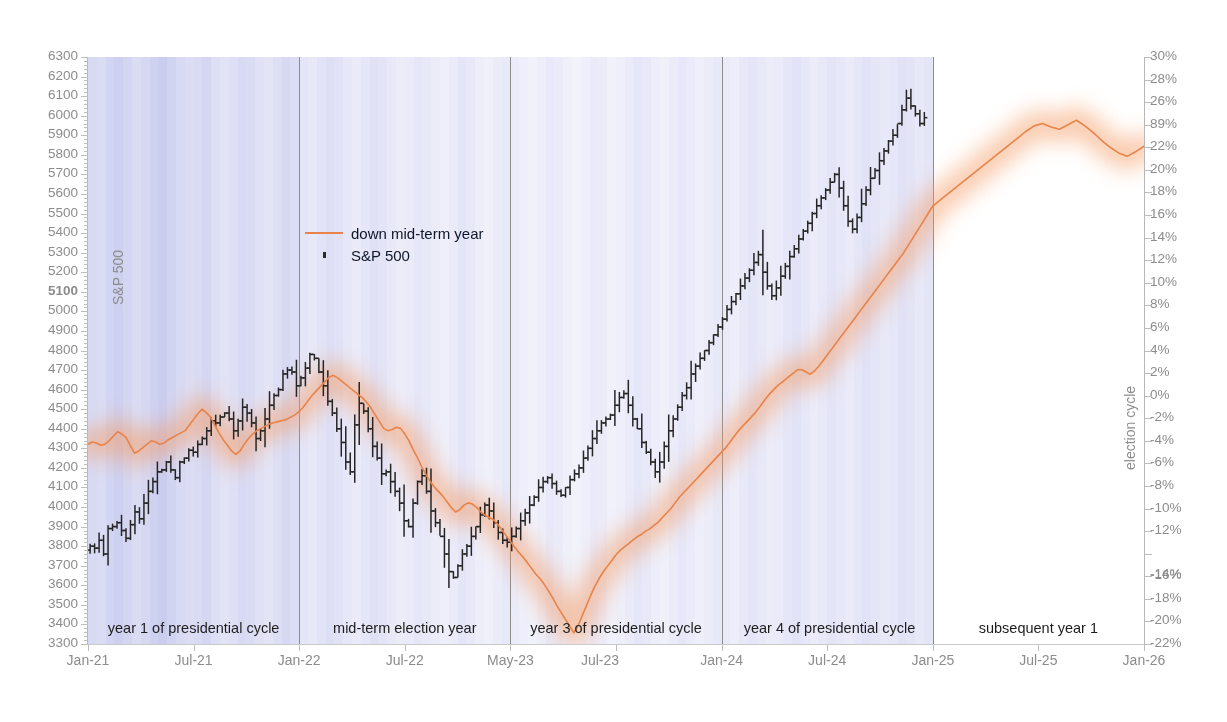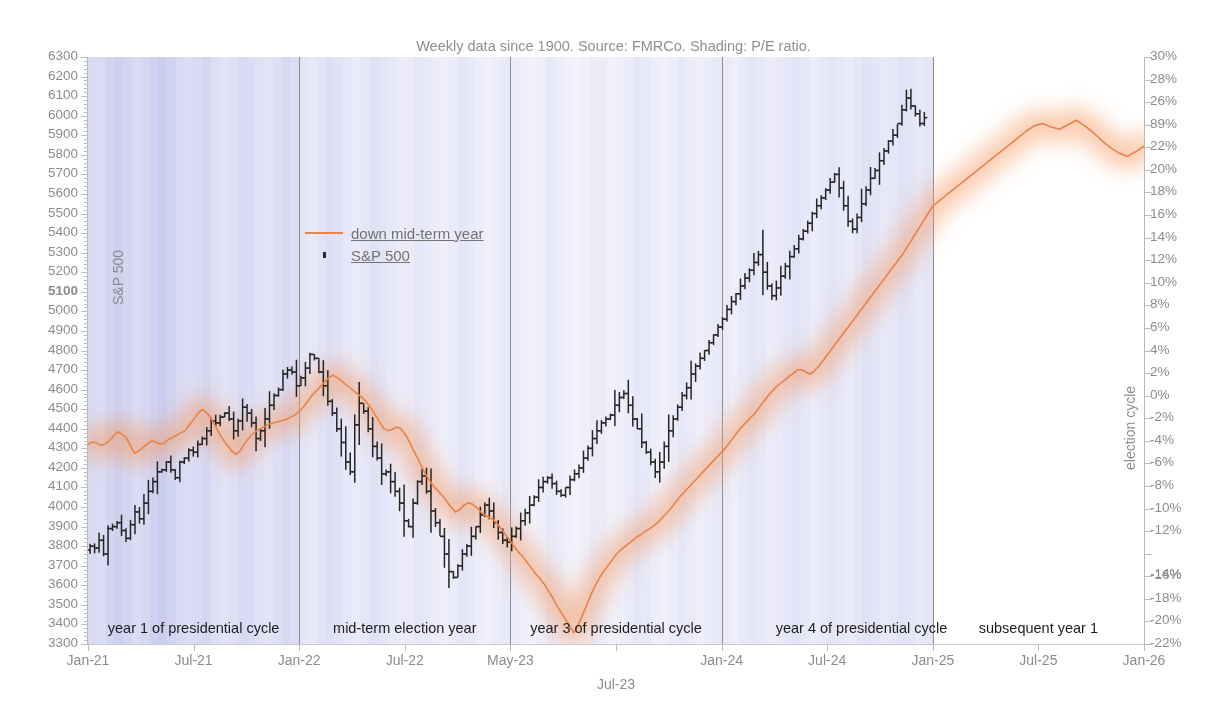--- a/index.html
+++ b/index.html
@@ -63,21 +63,21 @@
   }
   .xtick{position:absolute;top:645px;width:1px;height:6px;background:#bdbdbd;}
 
   
   .vtitle{
     position:absolute;font-size:14px;color:#8c8c8c;
     transform:rotate(-90deg);transform-origin:left top;white-space:nowrap;
   }
 
   
-  .legend{position:absolute;left:305px;top:222px;font-size:15px;color:#737373;text-decoration:underline;}
+  .legend{position:absolute;left:305px;top:222px;font-size:15px;color:#0f172a;}
   .legend-row{display:flex;align-items:center;height:22px;}
   .legend-swatch-line{width:38px;height:0;border-top:2px solid #E8834A;margin-right:8px;}
   .legend-swatch-dot{width:38px;display:flex;justify-content:center;margin-right:8px;}
   .legend-swatch-dot span{display:block;width:3px;height:6px;background:#2b2b2b;}
 
   
   .band-label{
     position:absolute;top:620px;font-size:14.5px;color:#1d1d1d;
     text-align:center;
   }
@@ -100,21 +100,20 @@
     letter-spacing:3.2px;font-weight:bold;font-family:"Liberation Sans", sans-serif;
   }
 
   svg{display:block;}
 </style>
 </head>
 <body>
 
 <div id="root">
 
-  <div class="subtitle">Weekly data since 1900. Source: FMRCo. Shading: P/E ratio.</div>
 
   <div class="plot-border-top"></div>
   <div class="rail-left"></div>
   <div class="rail-right"></div>
 
   <div class="plot">
     <div id="shading">
         <i style="left: 0px; width: 9.4px; background: rgb(216, 218, 243);"></i>
         <i style="left: 8.8px; width: 9.4px; background: rgb(218, 220, 244);"></i>
         <i style="left: 17.6px; width: 9.4px; background: rgb(210, 213, 241);"></i>
@@ -1414,38 +1413,38 @@
       <div class="xlab" style="left: 43px;">Jan-21</div>
       <div class="xtick" style="left: 88px;"></div>
       <div class="xlab" style="left: 148.6px;">Jul-21</div>
       <div class="xtick" style="left: 193.6px;"></div>
       <div class="xlab" style="left: 254.2px;">Jan-22</div>
       <div class="xtick" style="left: 299.2px;"></div>
       <div class="xlab" style="left: 359.8px;">Jul-22</div>
       <div class="xtick" style="left: 404.8px;"></div>
       <div class="xlab" style="left: 465.4px;">May-23</div>
       <div class="xtick" style="left: 510.4px;"></div>
-      <div class="xlab" style="left: 571px; margin-top: 24px;">Jul-23</div>
+      <div class="xlab" style="left: 555px;">Jul-23</div>
       <div class="xtick" style="left: 616px;"></div>
       <div class="xlab" style="left: 676.6px;">Jan-24</div>
       <div class="xtick" style="left: 721.6px;"></div>
       <div class="xlab" style="left: 782.2px;">Jul-24</div>
       <div class="xtick" style="left: 827.2px;"></div>
       <div class="xlab" style="left: 887.8px;">Jan-25</div>
       <div class="xtick" style="left: 932.8px;"></div>
       <div class="xlab" style="left: 993.4px;">Jul-25</div>
       <div class="xtick" style="left: 1038.4px;"></div>
       <div class="xlab" style="left: 1099px;">Jan-26</div>
       <div class="xtick" style="left: 1144px;"></div>
     </div>
   <div id="bandlabels">
       <div class="band-label" style="left: 88px; width: 211.2px;">year 1 of presidential cycle</div>
       <div class="band-label" style="left: 299.2px; width: 211.2px;">mid-term election year</div>
       <div class="band-label" style="left: 510.4px; width: 211.2px;">year 3 of presidential cycle</div>
-      <div class="band-label" style="left: 743px; width: 237px;">year 4 of presidential cycle</div>
+      <div class="band-label" style="left: 711px; width: 237px;">year 4 of presidential cycle</div>
       <div class="band-label" style="left: 932.8px; width: 211.2px;">subsequent year 1</div>
     </div>
 
   <div class="vtitle" style="left:110px;top:305px;">S&amp;P 500</div>
   <div class="vtitle" style="left:1122px;top:470px;">election cycle</div>
 
   <div class="legend">
     <div class="legend-row">
       <span class="legend-swatch-line"></span>
       <span>down mid-term year</span>

